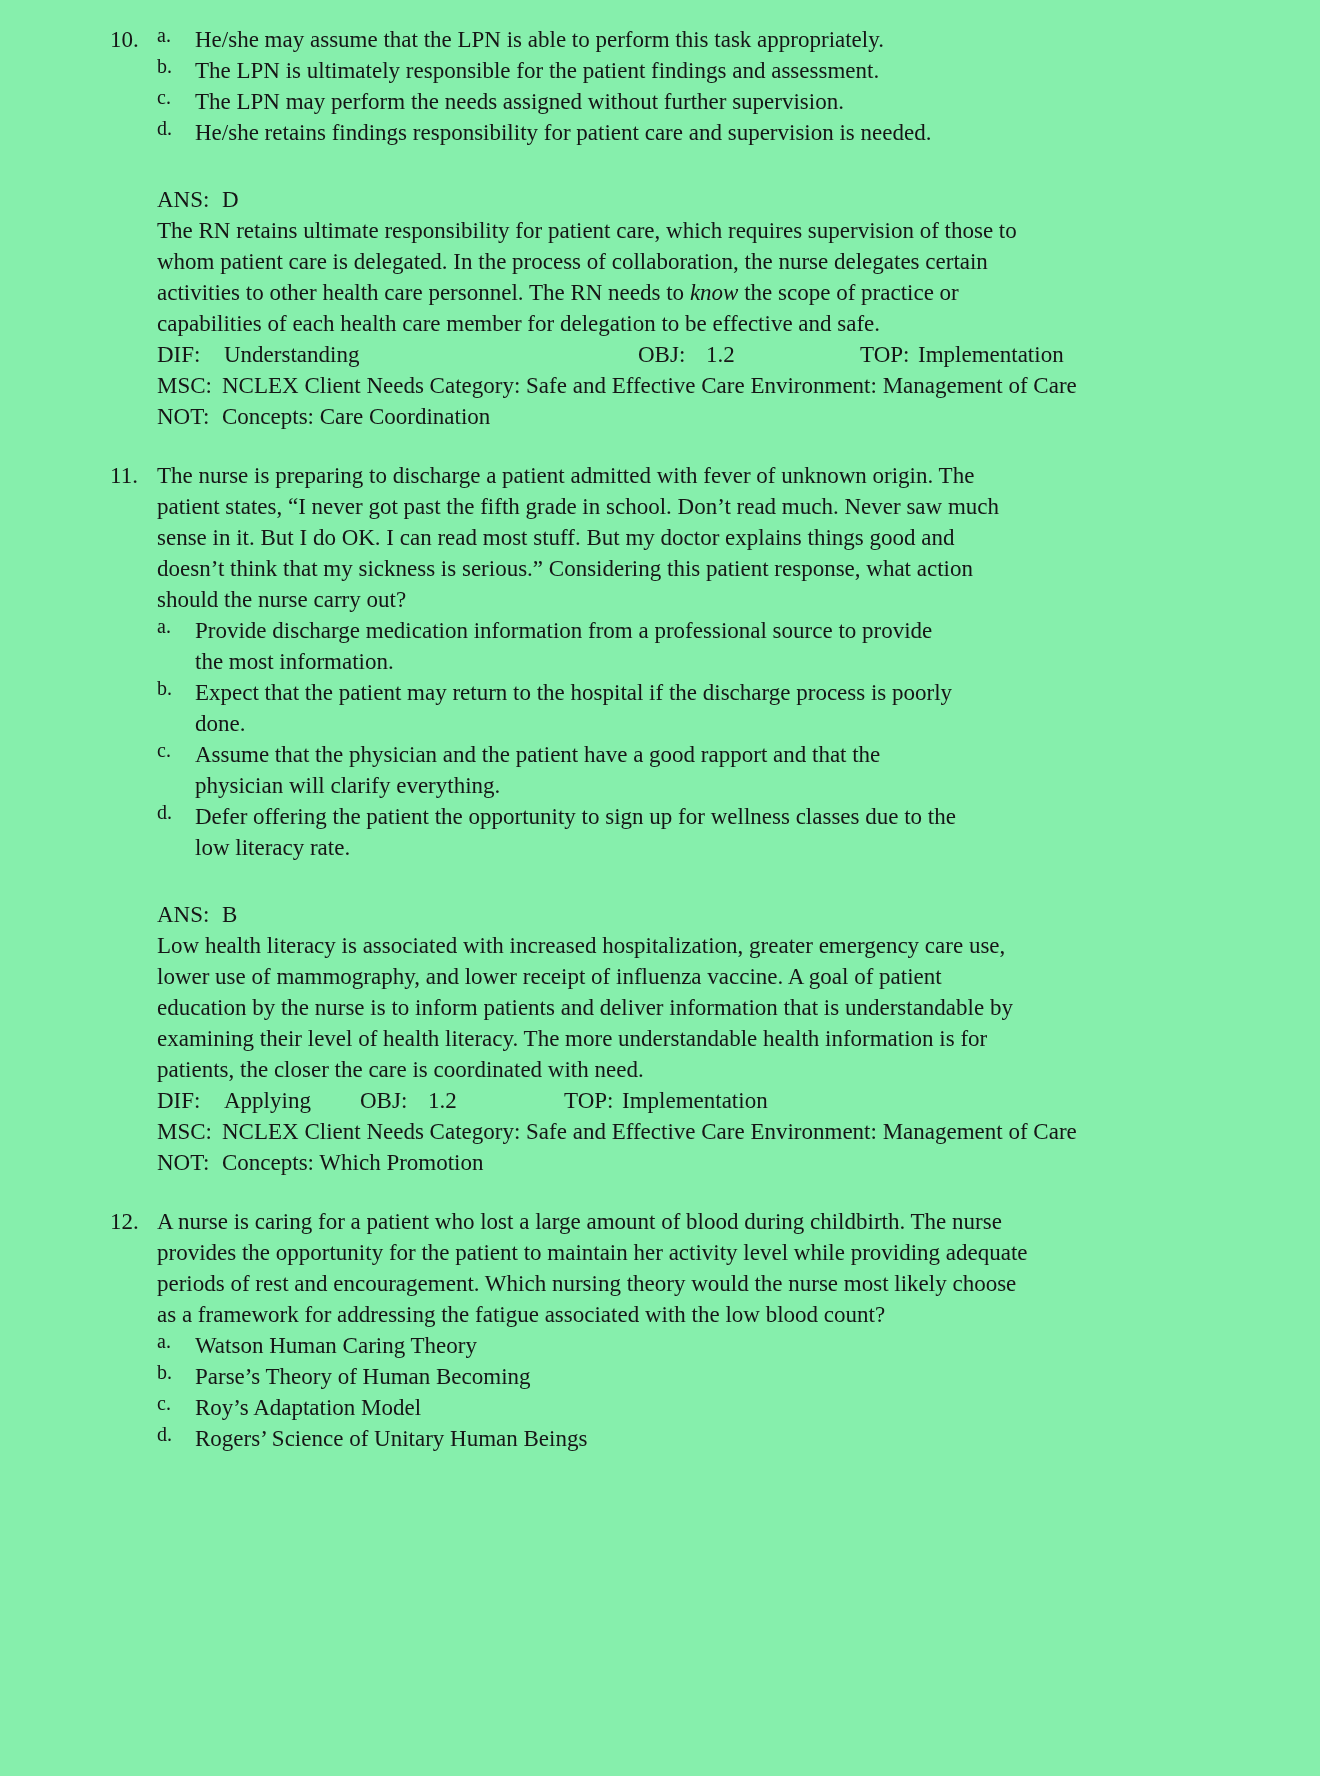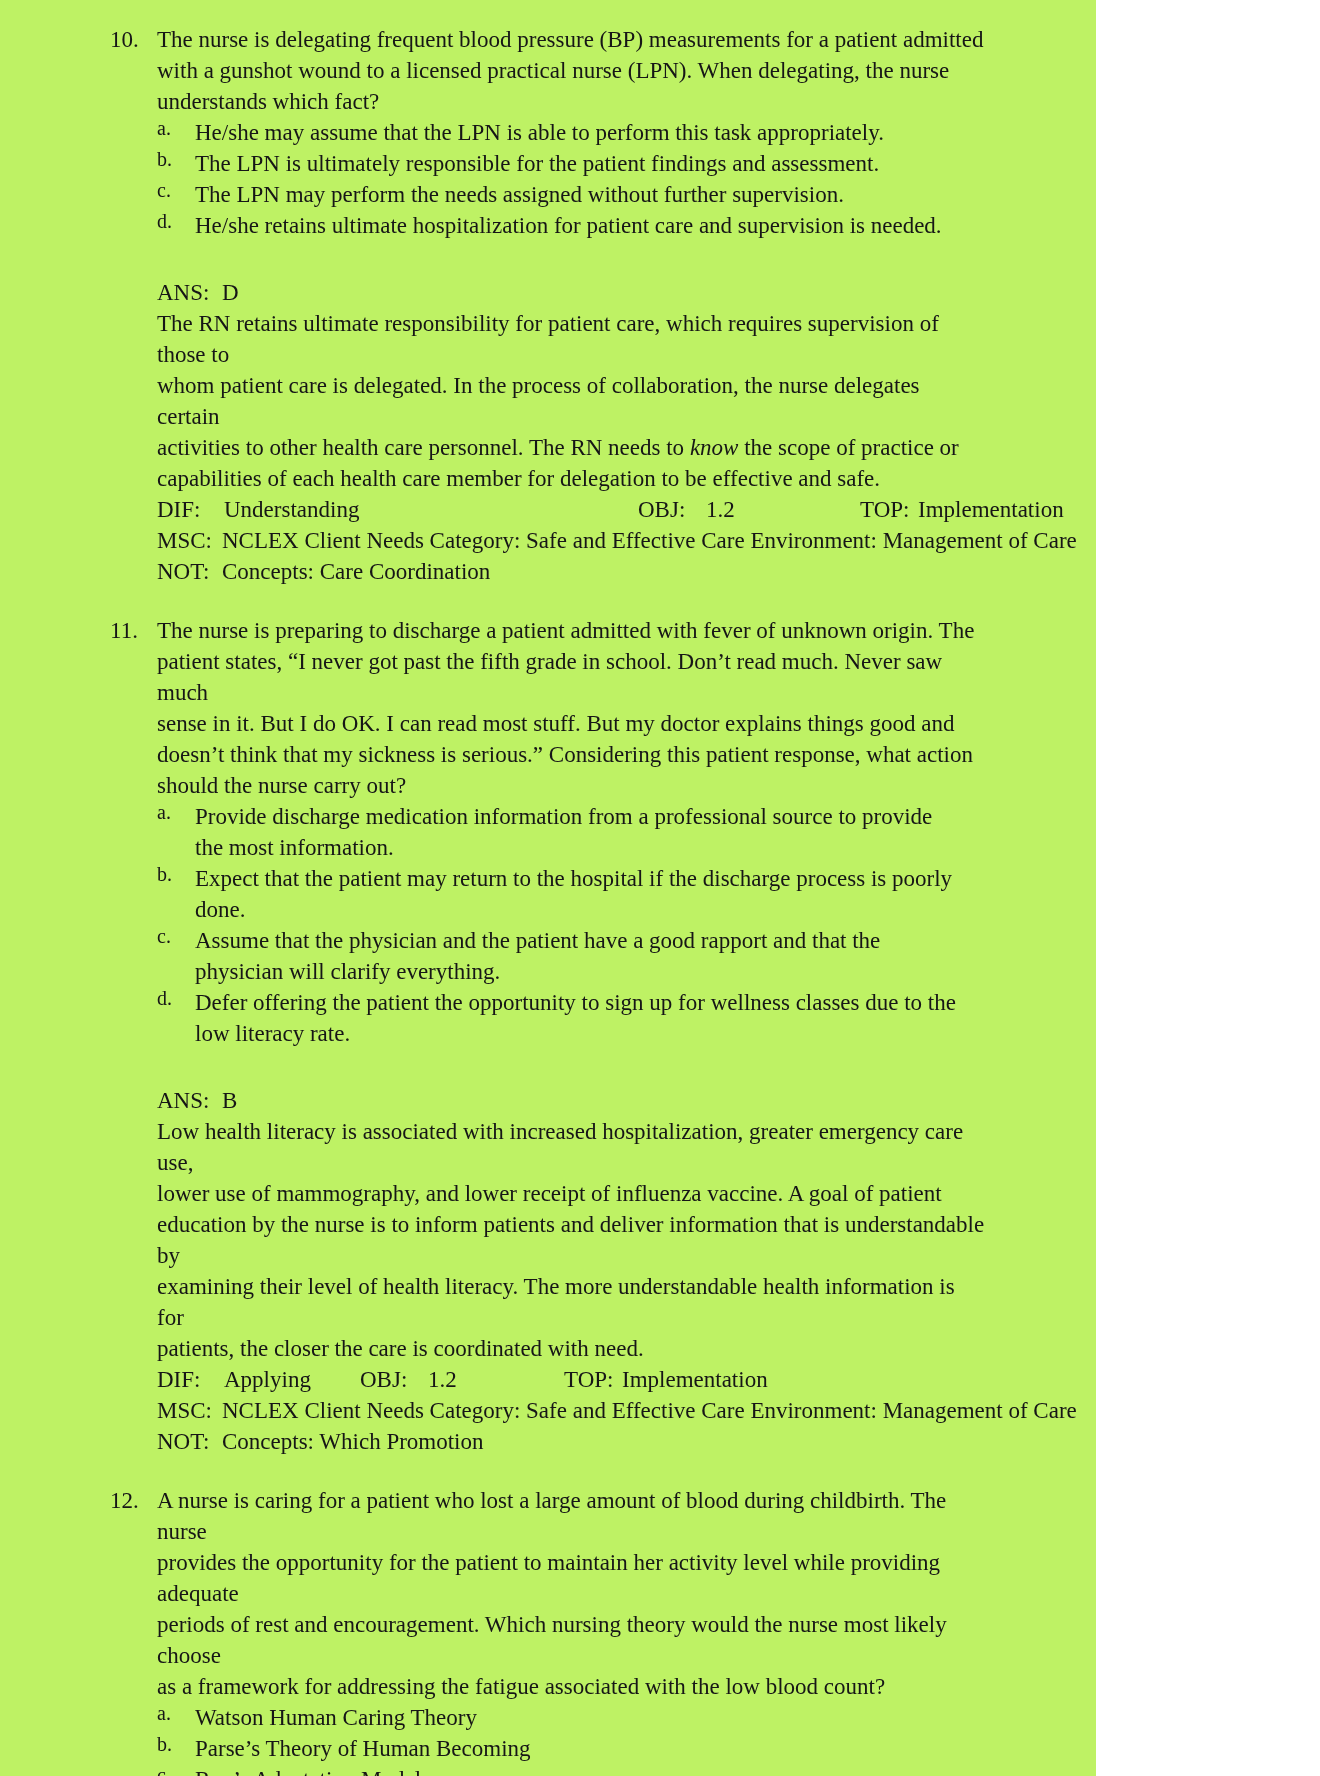--- a/index.html
+++ b/index.html
@@ -1,21 +1,21 @@
 <!DOCTYPE html>
 <html><head>
 <meta charset="utf-8">
 <style>
   html,body { margin:0; padding:0; background:#fff; }
   .page {
     position: relative;
-    width: 1096px;
+    width: 1320px;
     height: 1776px;
     box-sizing: border-box;
-    background: #bef264;
+    background: #86efac;
     color: #161616;
     font-family: "Liberation Serif", "DejaVu Serif", serif;
     font-size: 23px;
     line-height: 31px;
     padding: 24px 110px 0 110px;
     overflow: hidden;
   }
   .question { display: flex; }
   .question + .question { margin-top: 28px; }
   .qnum { flex: 0 0 47px; }
@@ -46,39 +46,36 @@
   .meta-line { white-space: nowrap; }
 </style>
 </head>
 <body>
 
 <div class="page">
 
   <div class="question q10">
     <div class="qnum">10.</div>
     <div class="qbody">
-      <div class="stem">The nurse is delegating frequent blood pressure (BP) measurements for a patient admitted
-with a gunshot wound to a licensed practical nurse (LPN). When delegating, the nurse
-understands which fact?</div>
       <div class="options">
         <div class="option">
           <span class="opt-letter">a.</span>
           <span class="opt-text">He/she may assume that the LPN is able to perform this task appropriately.</span>
         </div>
         <div class="option">
           <span class="opt-letter">b.</span>
           <span class="opt-text">The LPN is ultimately responsible for the patient findings and assessment.</span>
         </div>
         <div class="option">
           <span class="opt-letter">c.</span>
           <span class="opt-text">The LPN may perform the needs assigned without further supervision.</span>
         </div>
         <div class="option">
           <span class="opt-letter">d.</span>
-          <span class="opt-text">He/she retains ultimate hospitalization for patient care and supervision is needed.</span>
+          <span class="opt-text">He/she retains findings responsibility for patient care and supervision is needed.</span>
         </div>
       </div>
       <div class="ans-block">
         <div class="ans-line">
           <span class="lbl">ANS:</span><span>D</span>
         </div>
         <div class="rationale"><span>The RN retains ultimate responsibility for patient care, which requires supervision of those to
 whom patient care is delegated. In the process of collaboration, the nurse delegates certain
 activities to other health care personnel. The RN needs to </span><span class="it">know</span><span> the scope of practice or
 capabilities of each health care member for delegation to be effective and safe.</span></div>

